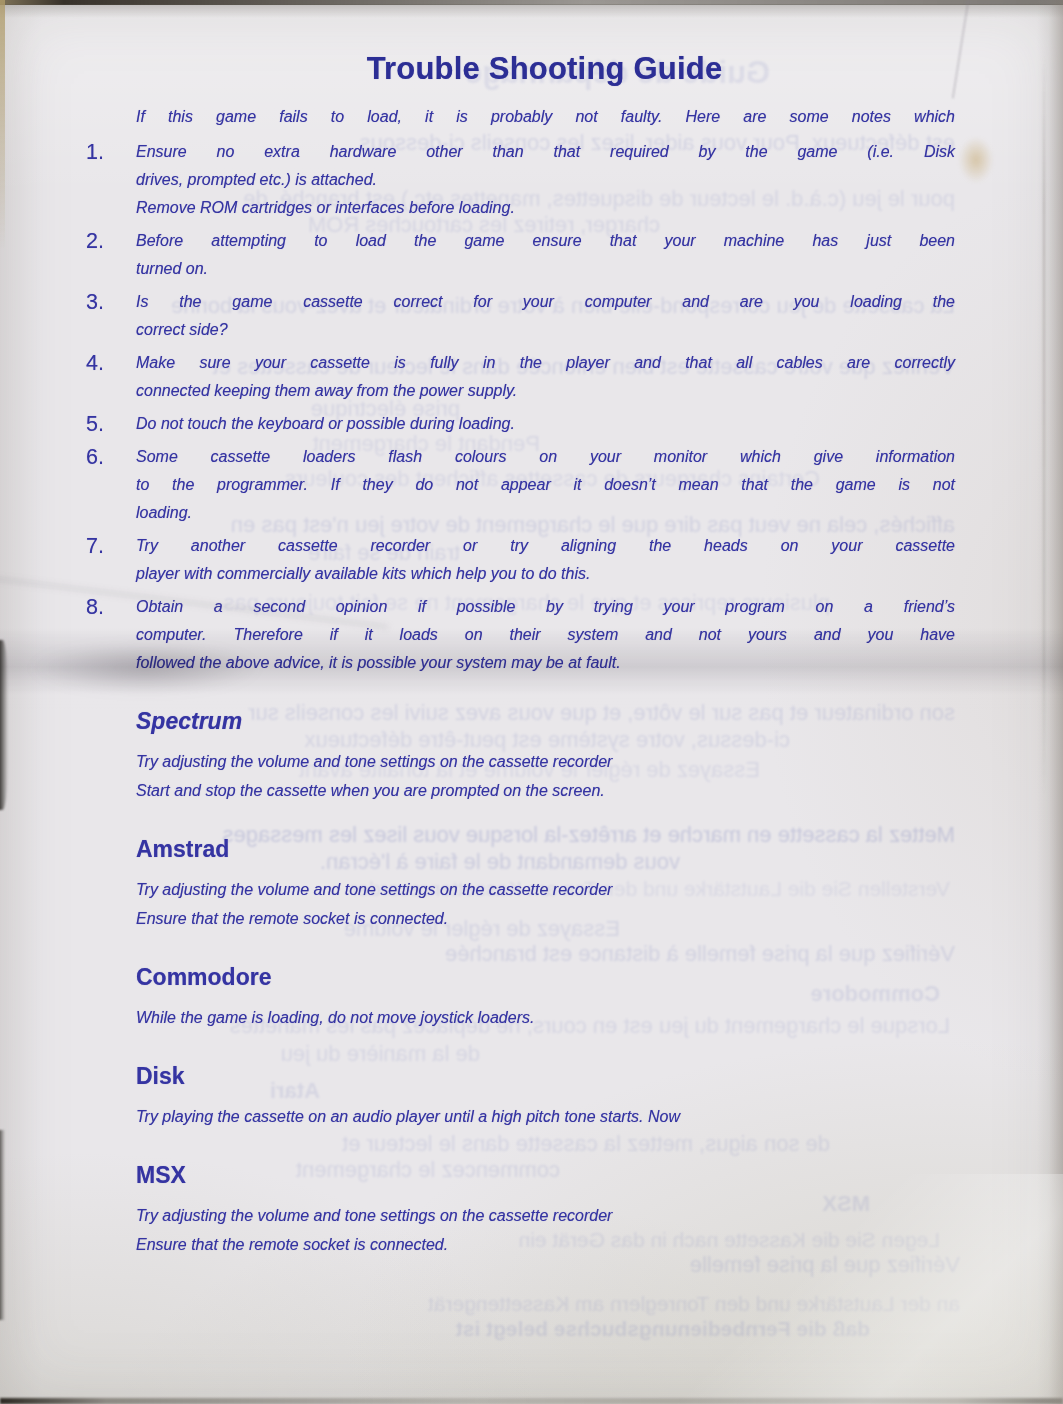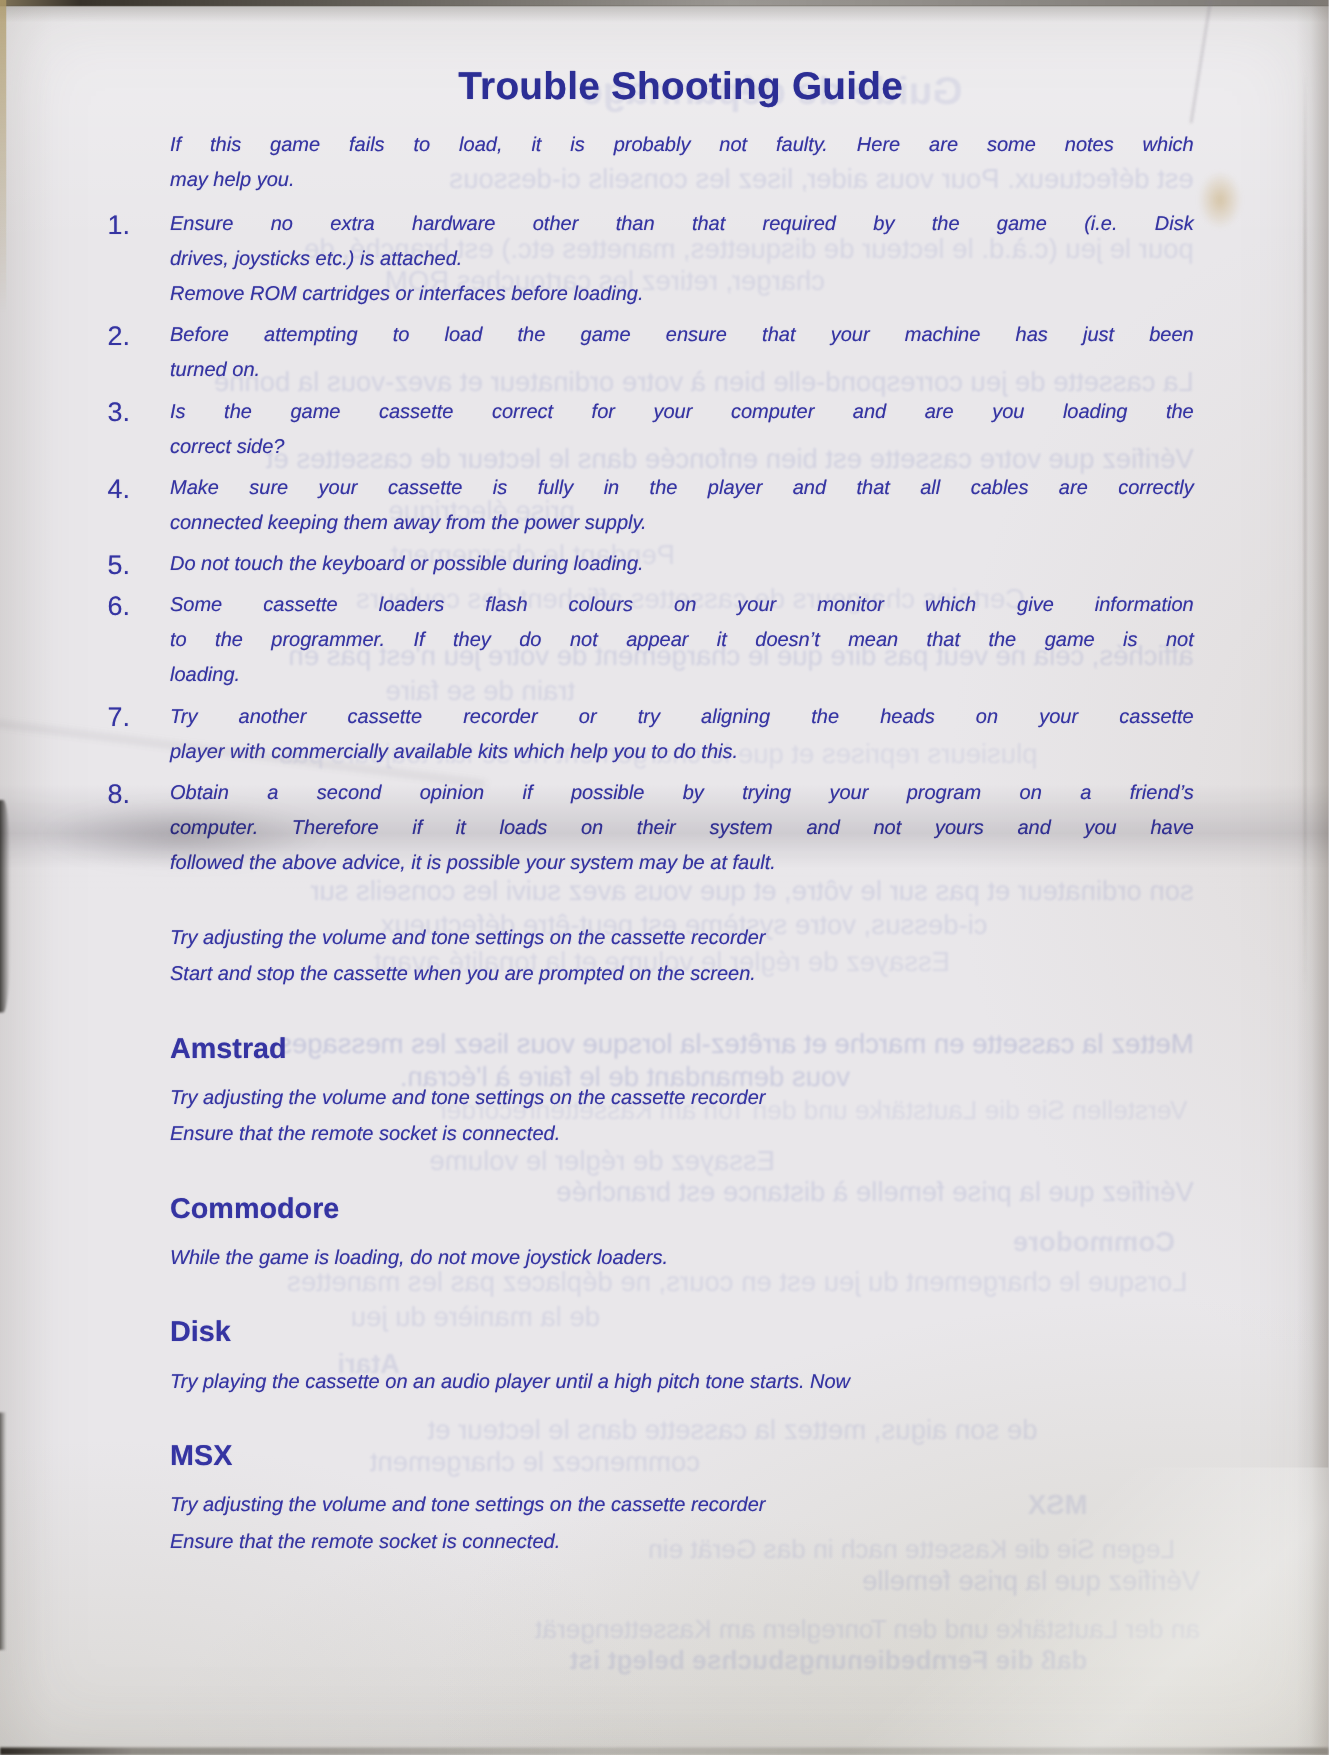--- a/index.html
+++ b/index.html
@@ -197,28 +197,27 @@
       <div class="ghost" style="top: 1227px; left: 300px; width: 640px; font-size: 21px; opacity: 0.12;">Legen Sie die Kassette nach in das Gerät ein</div>
       <div class="ghost" style="top: 1252px; left: 600px; width: 360px; font-size: 22px; opacity: 0.14;">Vérifiez que la prise femelle</div>
       <div class="ghost" style="top: 1291px; left: 230px; width: 730px; font-size: 21px; opacity: 0.12;">an der Lautstärke und den Tonreglern am Kassettengerät</div>
       <div class="ghost" style="top: 1316px; left: 230px; width: 640px; font-size: 21px; opacity: 0.13; font-weight: 700;">daß die Fernbedienungsbuchse belegt ist</div>
     </div>
 
   <div class="content">
     <h1 class="title">Trouble Shooting Guide</h1>
     <div class="intro">
         <div class="bline j">If this game fails to load, it is probably not faulty. Here are some notes which</div>
-        <div class="bline">may help you.</div>
       </div>
     <div class="numbered-list">
         <div class="item">
           <div class="num">1.</div>
           <div class="itembody">
             <div class="bline j">Ensure no extra hardware other than that required by the game (i.e. Disk</div>
-            <div class="bline">drives, joysticks etc.) is attached.</div>
+            <div class="bline">drives, prompted etc.) is attached.</div>
             <div class="bline">Remove ROM cartridges or interfaces before loading.</div>
           </div>
         </div>
         <div class="item">
           <div class="num">2.</div>
           <div class="itembody">
             <div class="bline j">Before attempting to load the game ensure that your machine has just been</div>
             <div class="bline">turned on.</div>
           </div>
         </div>
@@ -261,20 +260,21 @@
           <div class="num">8.</div>
           <div class="itembody">
             <div class="bline j">Obtain a second opinion if possible by trying your program on a friend’s</div>
             <div class="bline j">computer. Therefore if it loads on their system and not yours and you have</div>
             <div class="bline">followed the above advice, it is possible your system may be at fault.</div>
           </div>
         </div>
       </div>
     <div class="sections">
         <div class="section">
+          <div class="heading it">Spectrum</div>
           <div class="secbody">
             <div class="bline">Try adjusting the volume and tone settings on the cassette recorder</div>
             <div class="bline">Start and stop the cassette when you are prompted on the screen.</div>
           </div>
         </div>
         <div class="section">
           <div class="heading">Amstrad</div>
           <div class="secbody">
             <div class="bline">Try adjusting the volume and tone settings on the cassette recorder</div>
             <div class="bline">Ensure that the remote socket is connected.</div>

